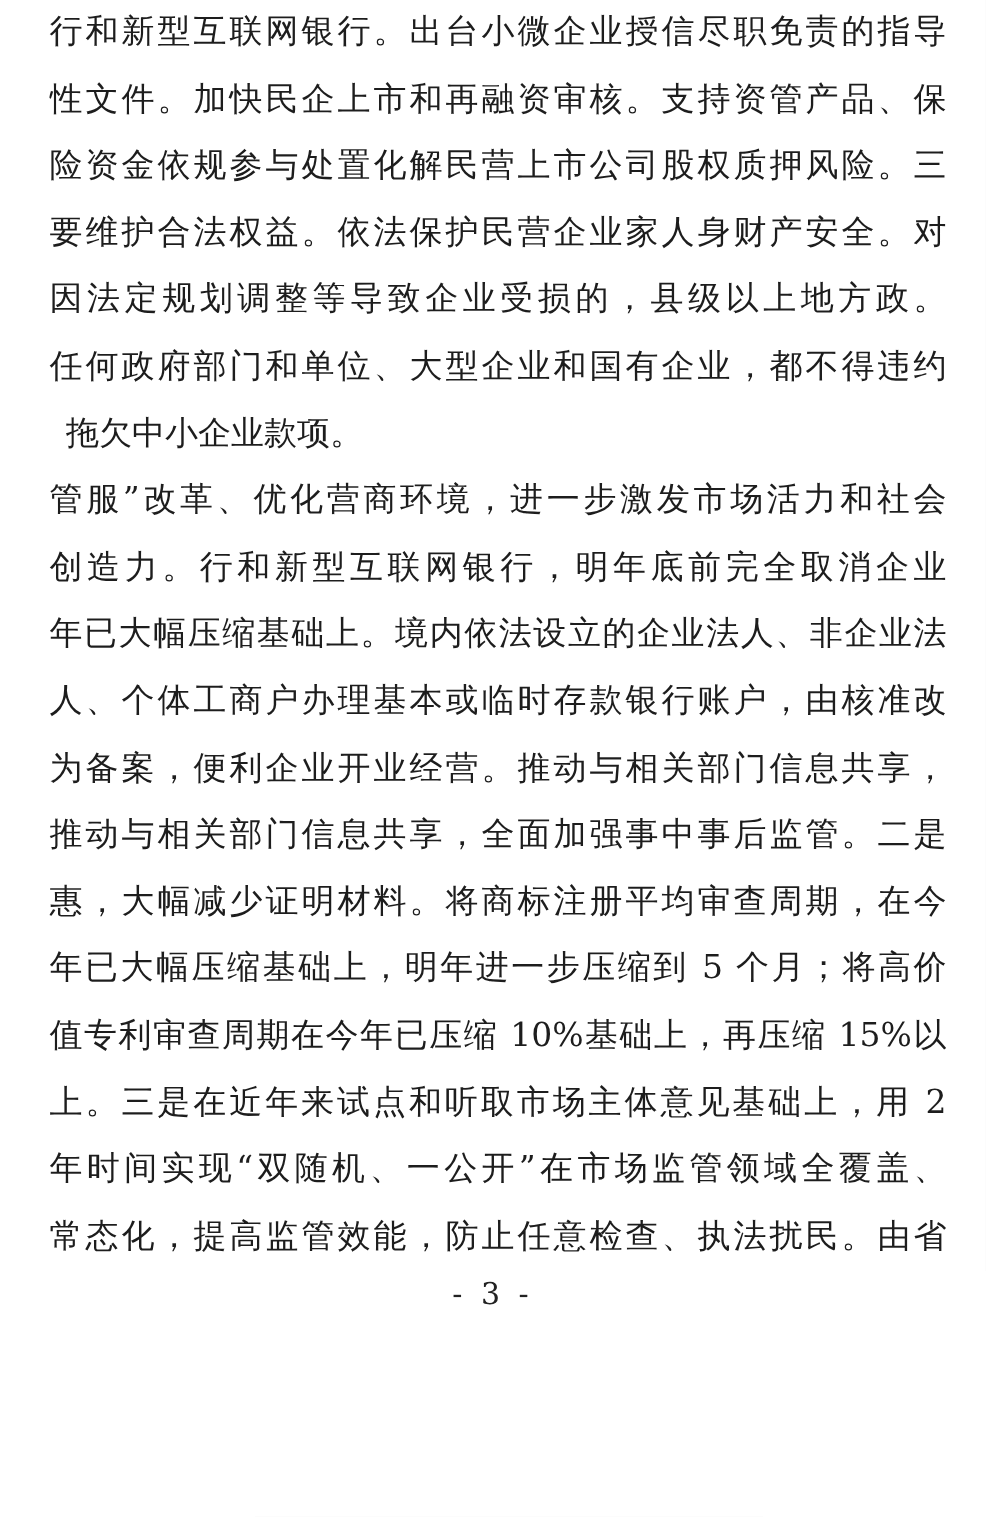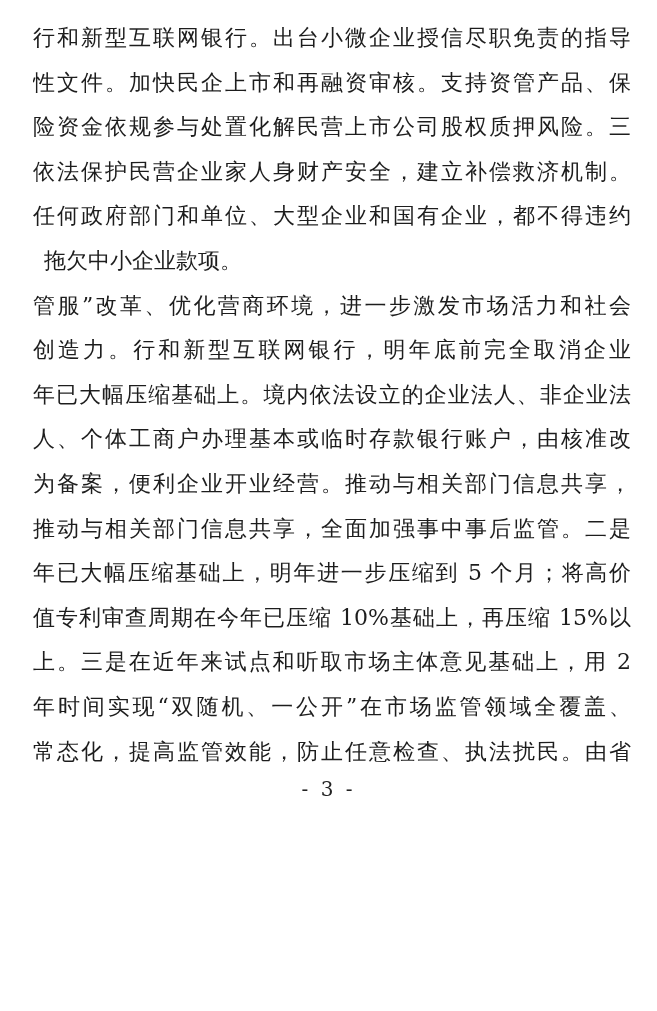--- a/index.html
+++ b/index.html
@@ -15,21 +15,21 @@
   .page {
     position: relative;
     width: 657px;
     height: 1011px;
     background: #ffffff;
     color: #1d1d1d;
     overflow: hidden;
     box-sizing: border-box;
   }
   .content {
-    padding: 16px 26px 0 33px;
+    padding: 0 26px 0 33px;
   }
   .line {
     font-size: 22px;
     height: 44.6px;
     line-height: 44.6px;
     text-align: justify;
     text-align-last: justify;
     text-justify: inter-character;
     overflow: hidden;
     -webkit-font-smoothing: antialiased;
@@ -51,29 +51,31 @@
   }
 </style>
 </head>
 <body>
 
 <div class="page">
   <div class="content">
       <div class="line">行和新型互联网银行。出台小微企业授信尽职免责的指导</div>
       <div class="line">性文件。加快民企上市和再融资审核。支持资管产品、保</div>
       <div class="line">险资金依规参与处置化解民营上市公司股权质押风险。三</div>
-      <div class="line">依法保护民营企业家人身财产安全，建立补偿救济机制。</div>
+      <div class="line">要维护合法权益。依法保护民营企业家人身财产安全。对</div>
+      <div class="line">因法定规划调整等导致企业受损的，县级以上地方政。</div>
       <div class="line">任何政府部门和单位、大型企业和国有企业，都不得违约</div>
       <div class="line no-justify">拖欠中小企业款项。</div>
       <div class="line">管服”改革、优化营商环境，进一步激发市场活力和社会</div>
       <div class="line">创造力。行和新型互联网银行，明年底前完全取消企业</div>
       <div class="line">年已大幅压缩基础上。境内依法设立的企业法人、非企业法</div>
       <div class="line">人、个体工商户办理基本或临时存款银行账户，由核准改</div>
       <div class="line">为备案，便利企业开业经营。推动与相关部门信息共享，</div>
       <div class="line">推动与相关部门信息共享，全面加强事中事后监管。二是</div>
+      <div class="line">惠，大幅减少证明材料。将商标注册平均审查周期，在今</div>
       <div class="line">年已大幅压缩基础上，明年进一步压缩到 5 个月；将高价</div>
       <div class="line">值专利审查周期在今年已压缩 10%基础上，再压缩 15%以</div>
       <div class="line">上。三是在近年来试点和听取市场主体意见基础上，用 2</div>
       <div class="line">年时间实现“双随机、一公开”在市场监管领域全覆盖、</div>
       <div class="line">常态化，提高监管效能，防止任意检查、执法扰民。由省</div>
     </div>
   <div class="footer">
     <span>- 3 -</span>
   </div>
 </div>

